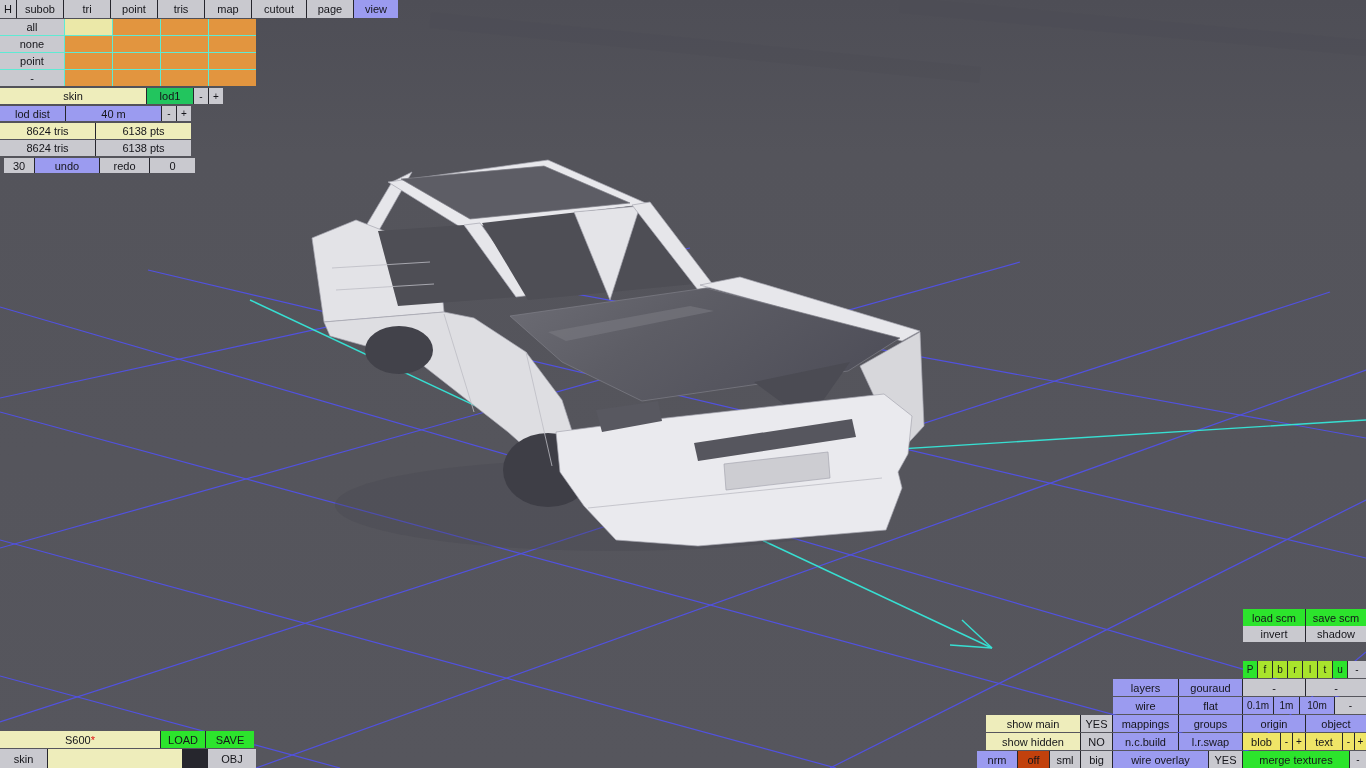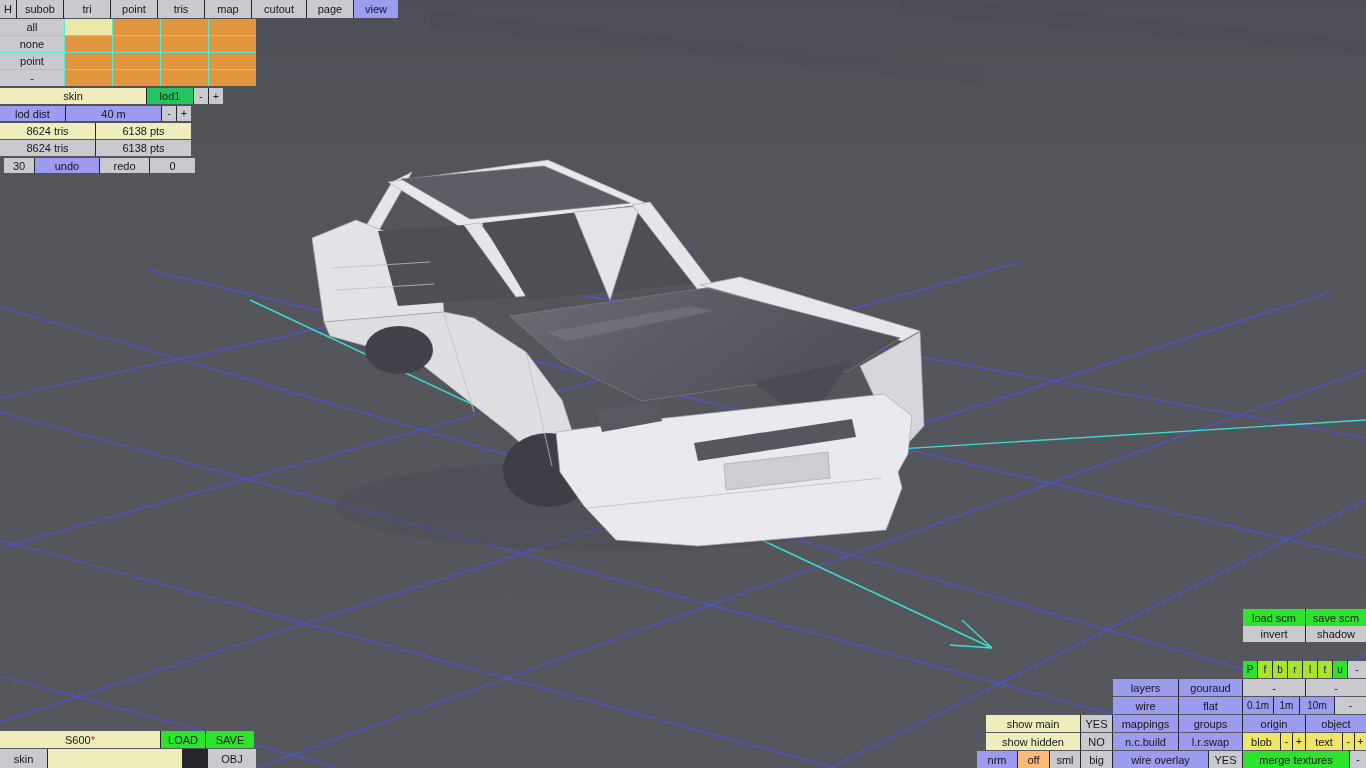--- a/index.html
+++ b/index.html
@@ -6,21 +6,21 @@
   html,body { width:1366px; height:768px; overflow:hidden; background:#2a2a31;
               font-family:"Liberation Sans", sans-serif; }
   #stage { position:relative; width:1366px; height:768px; }
   #viewport { position:absolute; inset:0; z-index:0; }
   .row { position:absolute; display:flex; gap:1px; background:#26262d; z-index:5; }
   .c { display:flex; align-items:center; justify-content:center;
        font-size:11px; color:#15151a; height:17px; white-space:nowrap;
        user-select:none; }
   .h16{height:16px} .h15{height:15px} .h18{height:18px} .h19{height:19px}
   .sm{font-size:10px}
-  .gray{background:#c9c9cf} .lgray{background:#fdba74}
+  .gray{background:#c9c9cf} .lgray{background:#c2410c}
   .purple{background:#9b9bf0} .cream{background:#eeedbb}
   .orange{background:#e2953f} .hl{background:#ebe8a8}
   .pink{background:#22c55e} .green{background:#2ce42c}
   .lime{background:#a9e42c} .yellow{background:#efe567}
   .selgrid { position:absolute; left:0; top:19px; display:grid;
              grid-template-columns:64px 47px 47px 47px 47px;
              grid-auto-rows:16px; gap:1px; background:#5eead4; z-index:5; }
   .selgrid .c { height:auto; }
   .red { color:#e01212; }
 </style>

